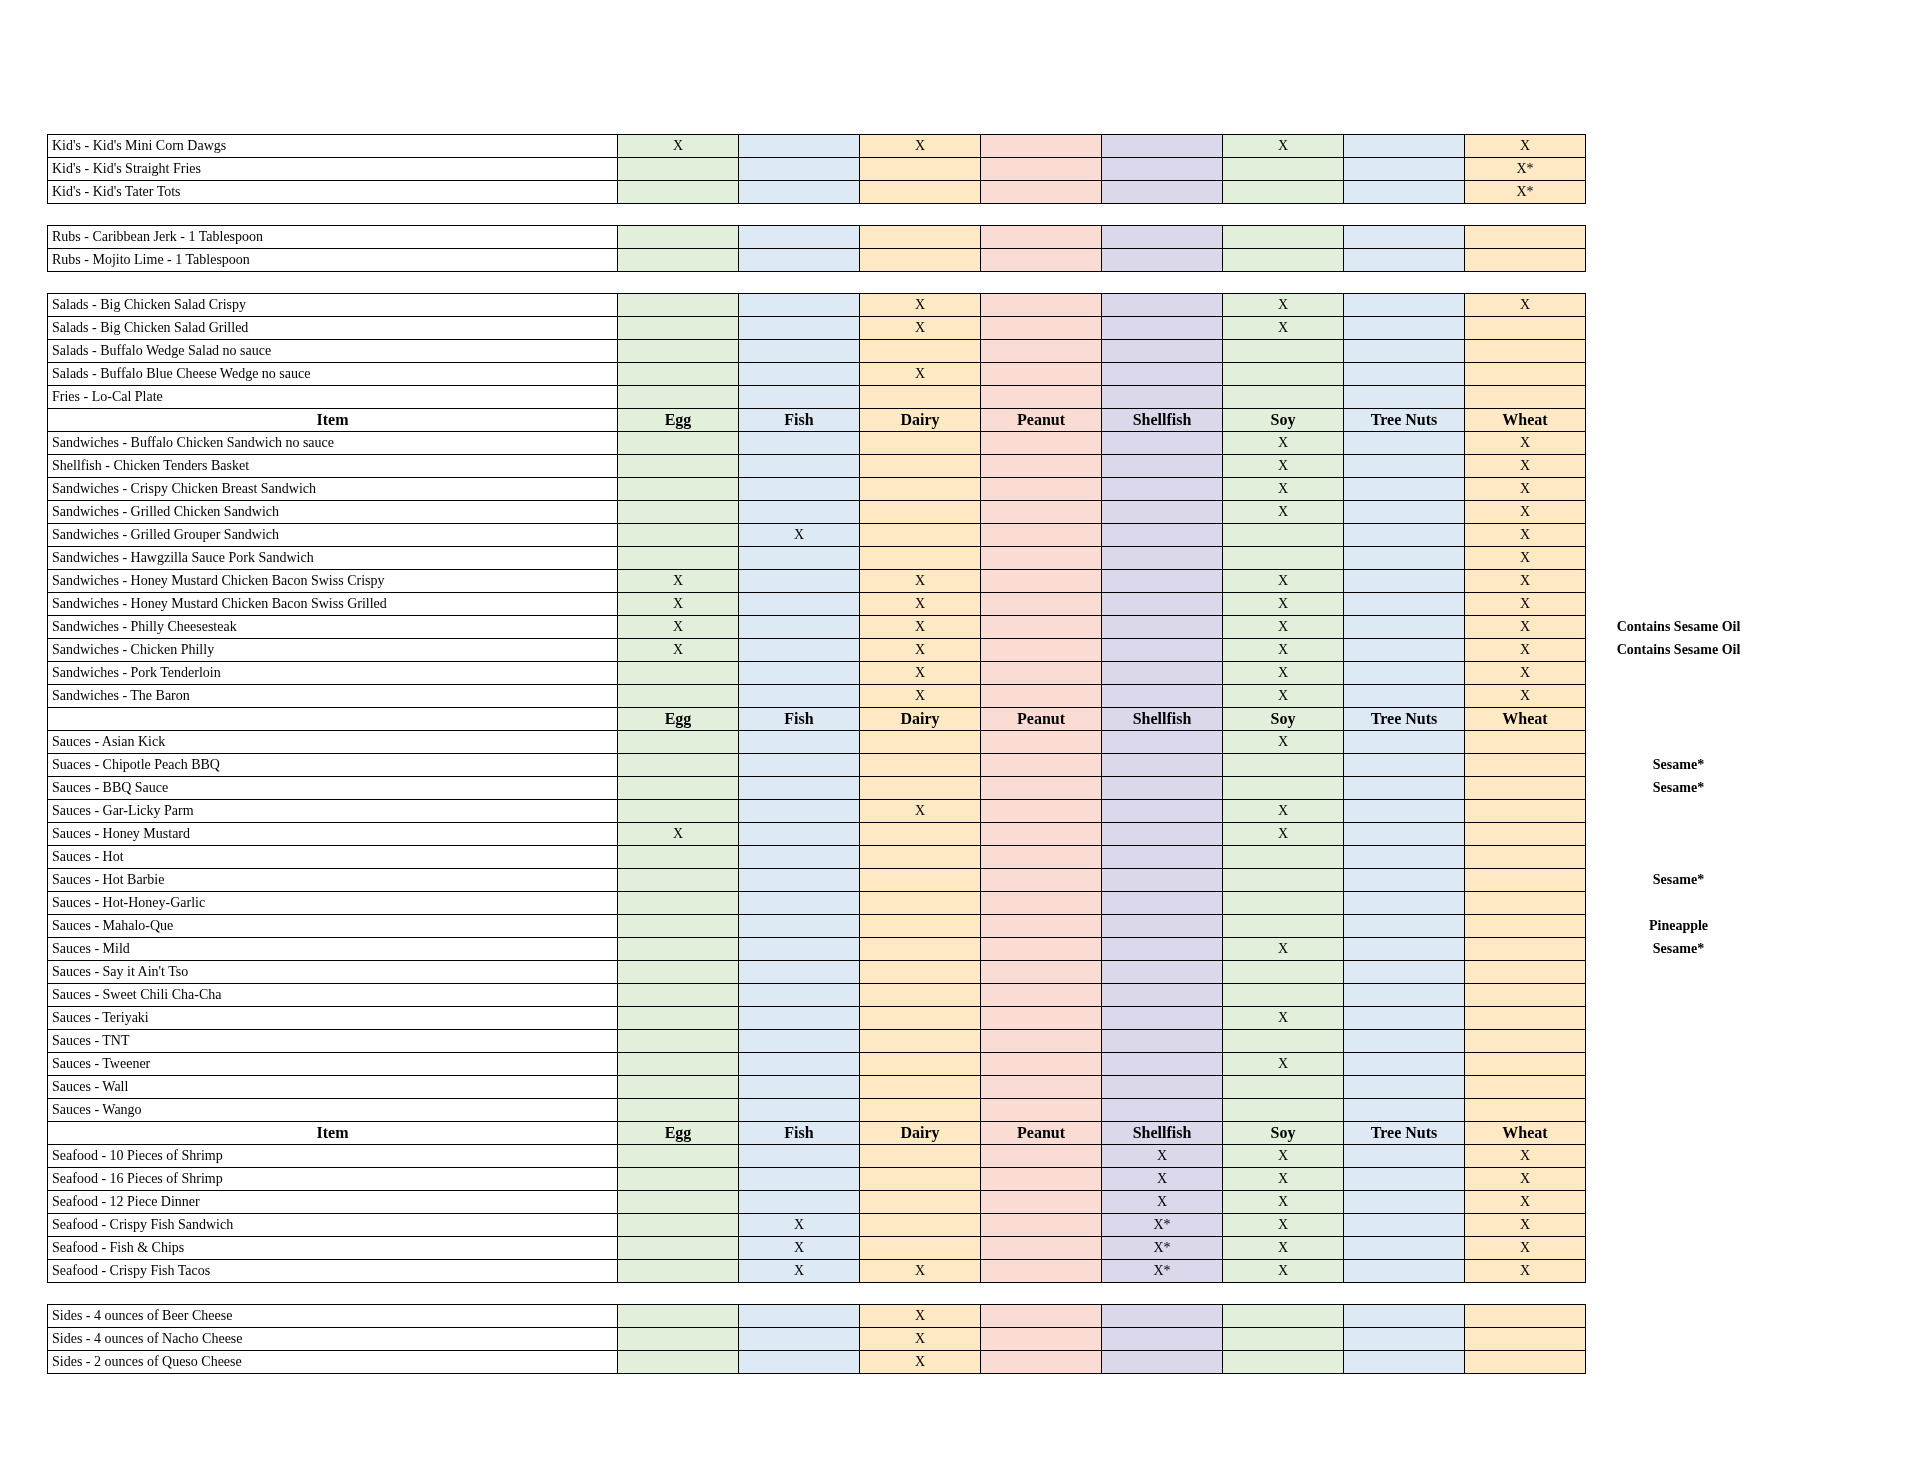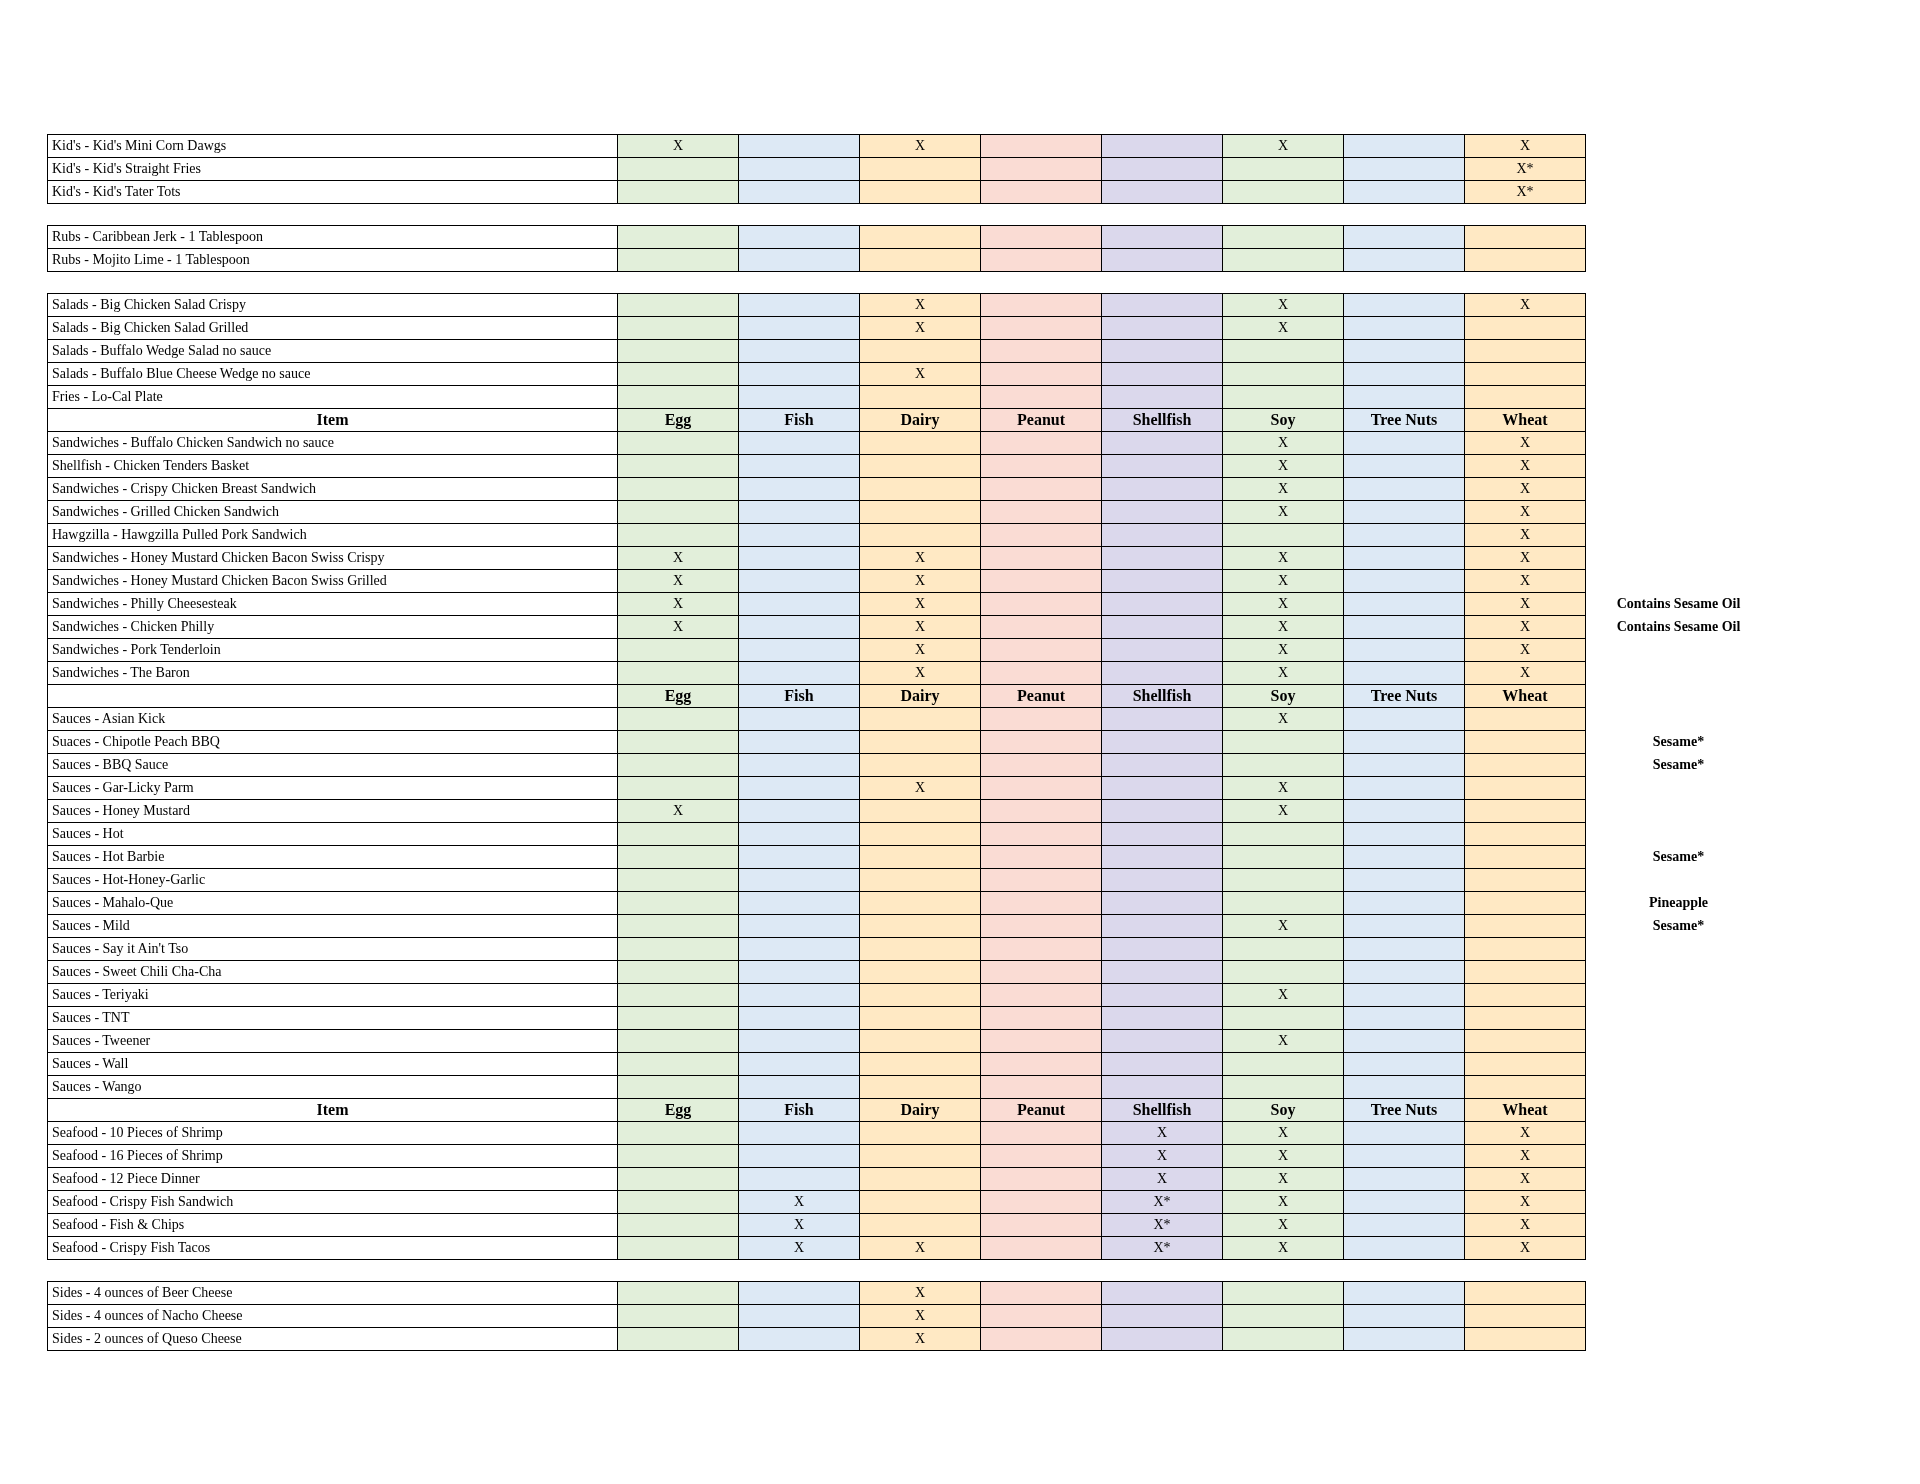--- a/index.html
+++ b/index.html
@@ -281,21 +281,33 @@
           <td class="mark" style="background: rgb(221, 233, 245);"></td>
           <td class="mark" style="background: rgb(255, 233, 196);"></td>
           <td class="mark" style="background: rgb(250, 220, 212);"></td>
           <td class="mark" style="background: rgb(219, 216, 236);"></td>
           <td class="mark" style="background: rgb(226, 239, 218);">X</td>
           <td class="mark" style="background: rgb(221, 233, 245);"></td>
           <td class="mark" style="background: rgb(255, 233, 196);">X</td>
           <td class="note"></td>
         </tr>
         <tr>
-          <td class="item">Hawgzilla - Hawgzilla Pulled Pork Sandwich</td>
+          <td class="item">Sandwiches - Grilled Grouper Sandwich</td>
+          <td class="mark" style="background: rgb(226, 239, 218);"></td>
+          <td class="mark" style="background: rgb(221, 233, 245);">X</td>
+          <td class="mark" style="background: rgb(255, 233, 196);"></td>
+          <td class="mark" style="background: rgb(250, 220, 212);"></td>
+          <td class="mark" style="background: rgb(219, 216, 236);"></td>
+          <td class="mark" style="background: rgb(226, 239, 218);"></td>
+          <td class="mark" style="background: rgb(221, 233, 245);"></td>
+          <td class="mark" style="background: rgb(255, 233, 196);">X</td>
+          <td class="note"></td>
+        </tr>
+        <tr>
+          <td class="item">Sandwiches - Hawgzilla Sauce Pork Sandwich</td>
           <td class="mark" style="background: rgb(226, 239, 218);"></td>
           <td class="mark" style="background: rgb(221, 233, 245);"></td>
           <td class="mark" style="background: rgb(255, 233, 196);"></td>
           <td class="mark" style="background: rgb(250, 220, 212);"></td>
           <td class="mark" style="background: rgb(219, 216, 236);"></td>
           <td class="mark" style="background: rgb(226, 239, 218);"></td>
           <td class="mark" style="background: rgb(221, 233, 245);"></td>
           <td class="mark" style="background: rgb(255, 233, 196);">X</td>
           <td class="note"></td>
         </tr>

